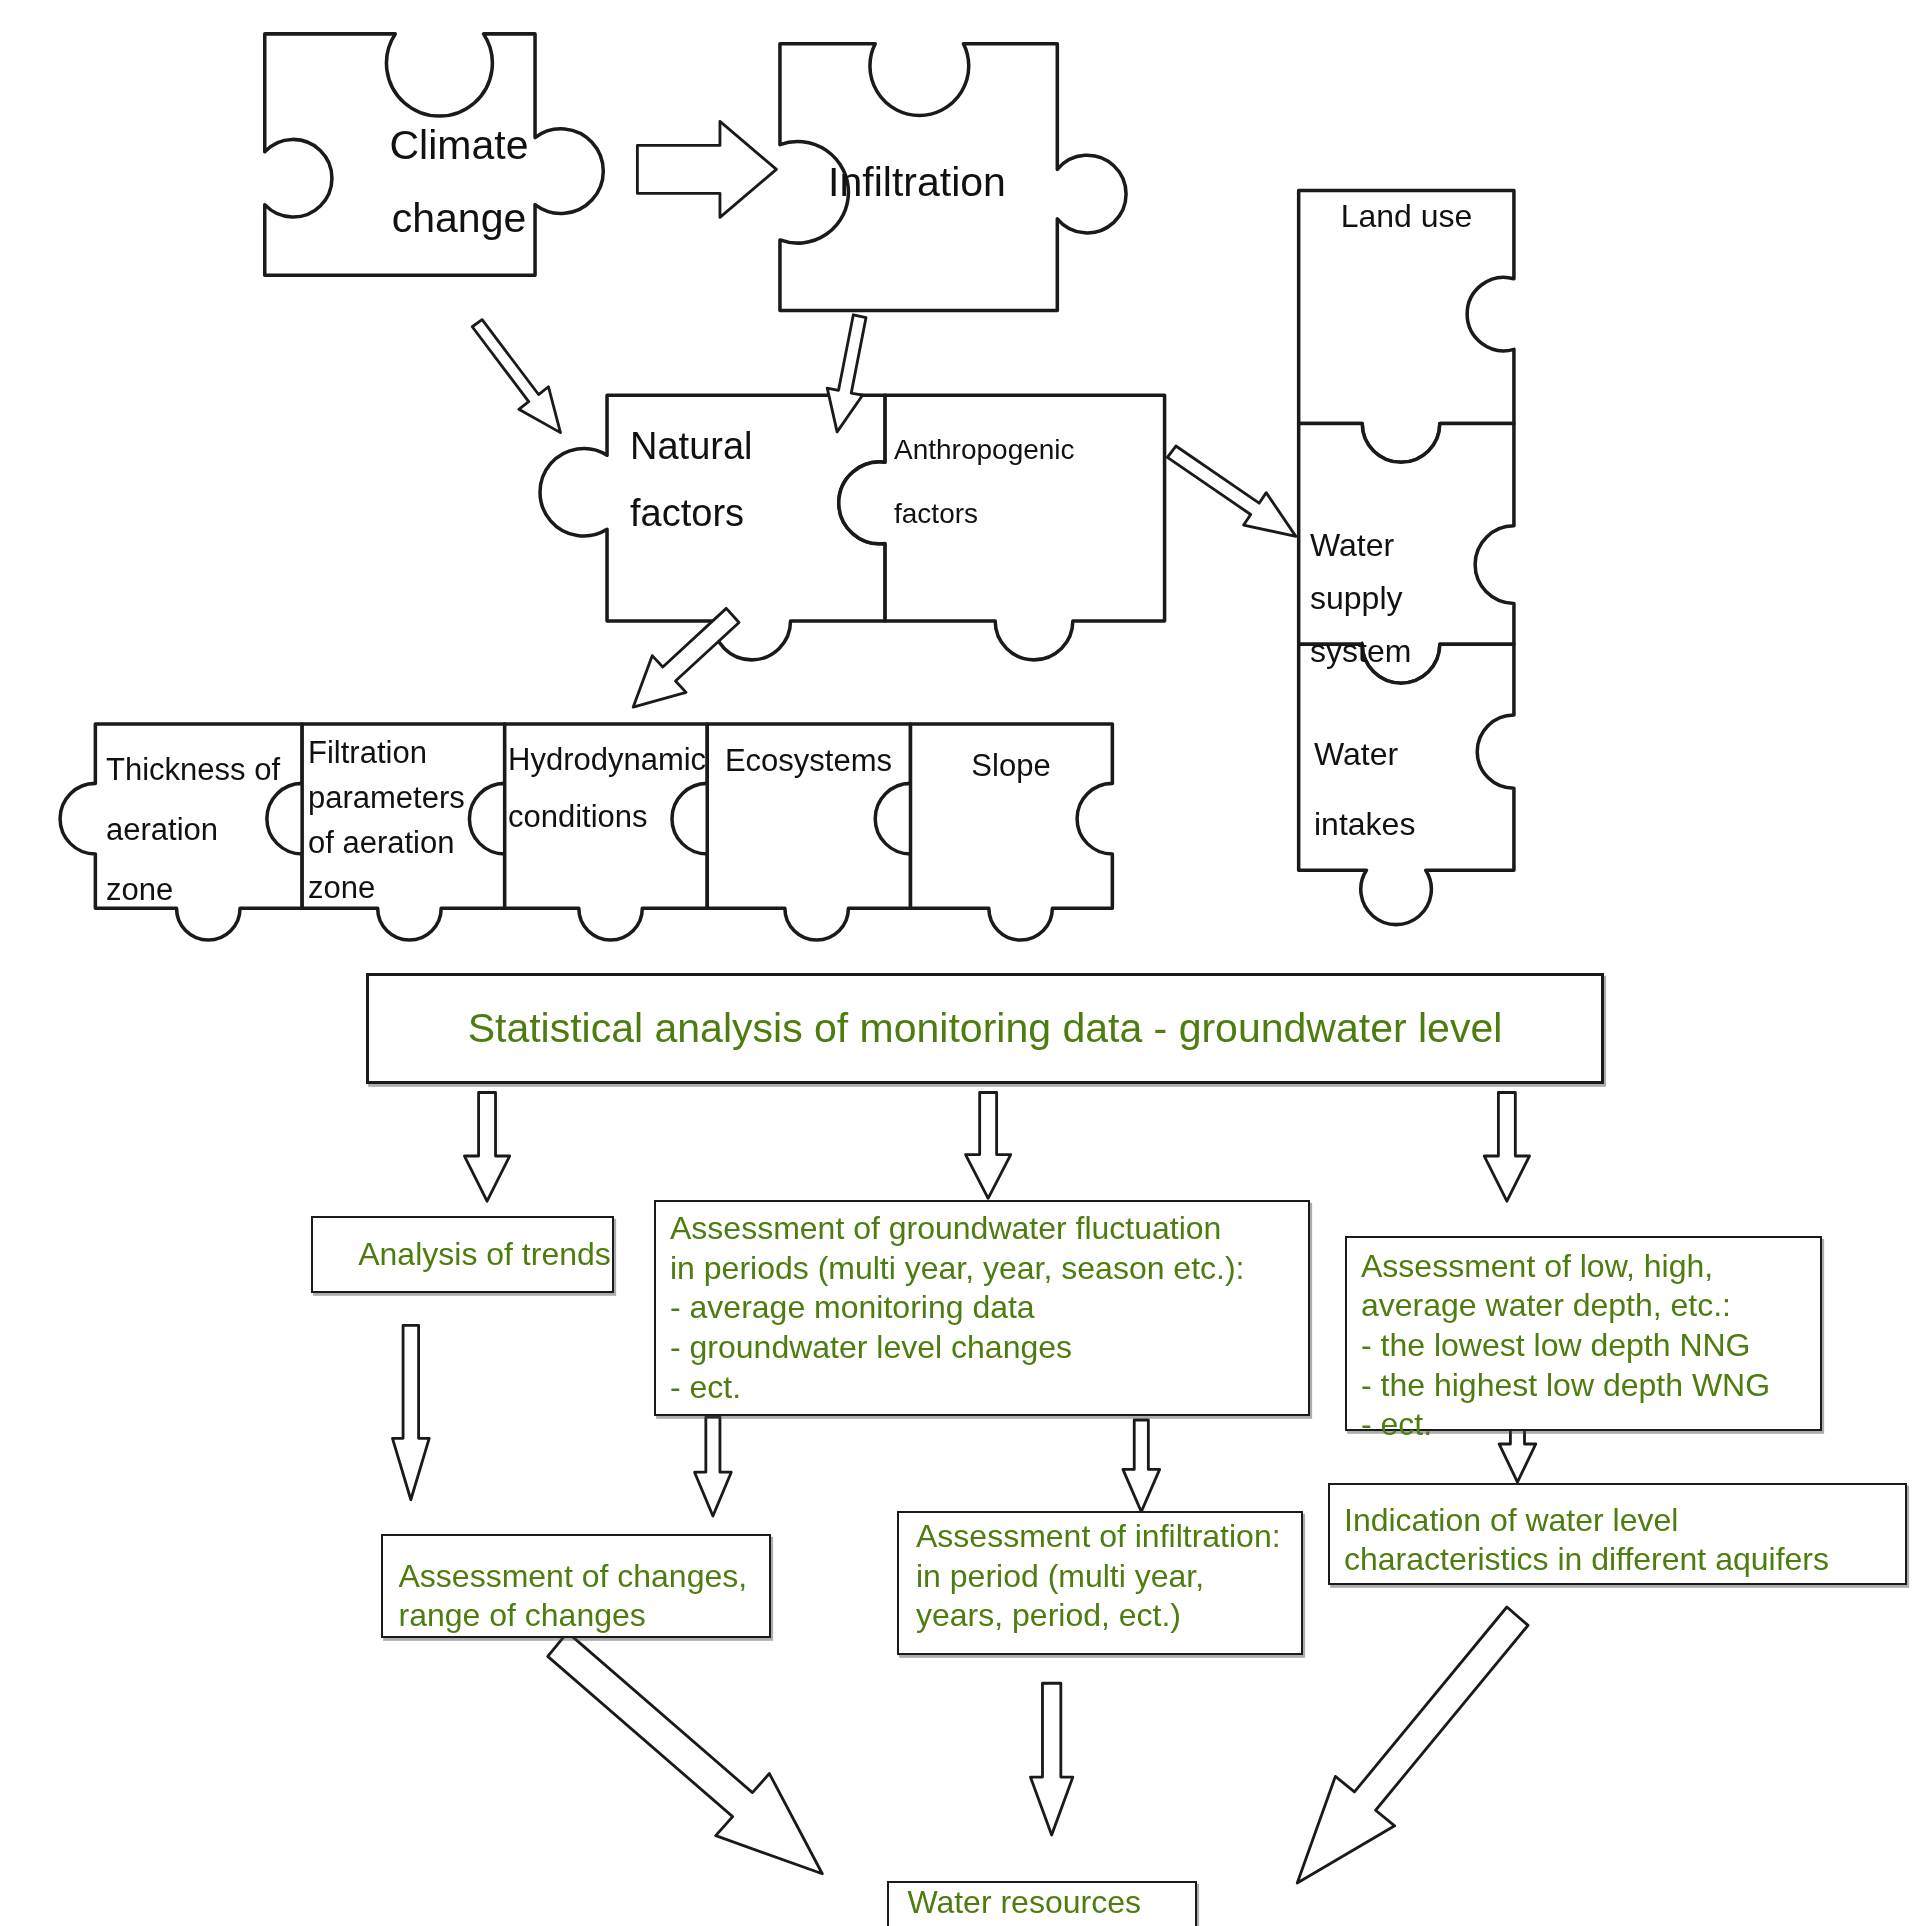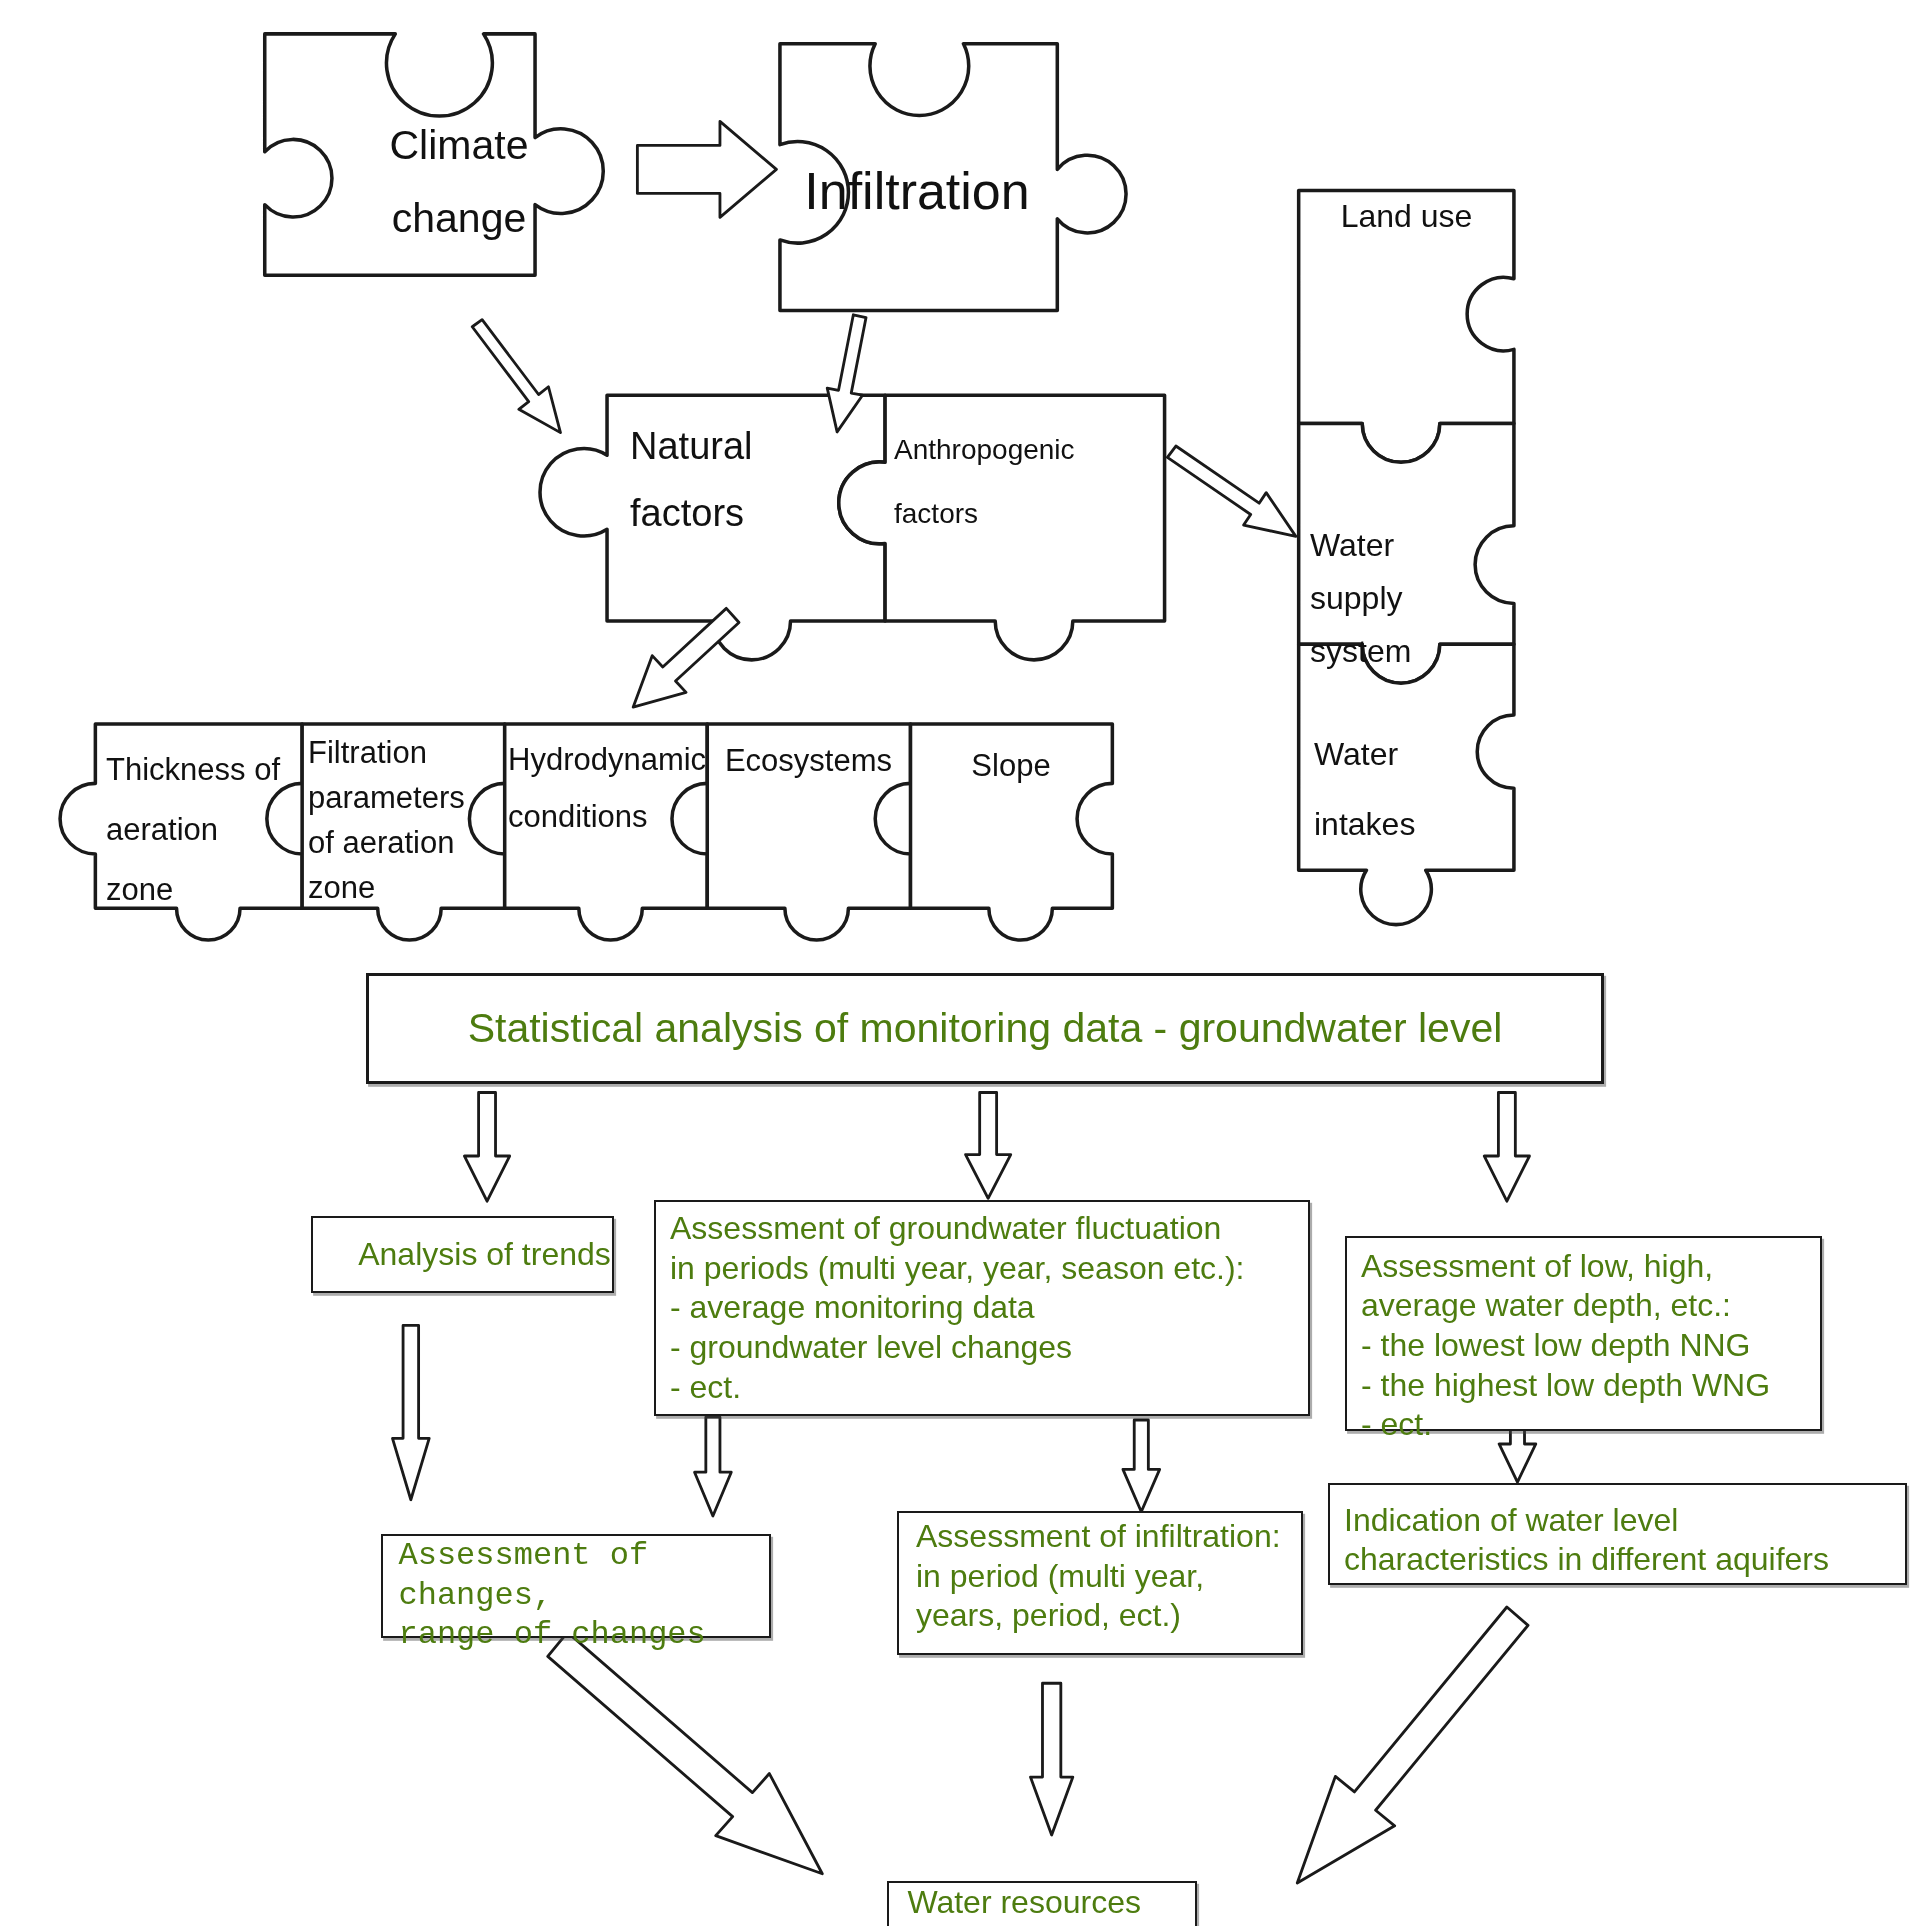--- a/index.html
+++ b/index.html
@@ -14,21 +14,21 @@
   }
   #shapes { position: absolute; left: 0; top: 0; }
   .label {
     position: absolute;
     white-space: pre-line;
     color: #111;
     line-height: 1.5;
   }
   
   .lbl-climate      { left: 353px; top: 109px;  width: 212px; font-size: 41px; line-height: 1.78; text-align: center; }
-  .lbl-infiltration { left: 790px; top: 152px; width: 254px; font-size: 52px; text-align: center; }
+  .lbl-infiltration { left: 790px; top: 152px; width: 254px; font-size: 41px; text-align: center; }
   .lbl-natural      { left: 630px;  top: 413px; width: 233px; font-size: 38px; line-height: 1.75; }
   .lbl-anthro       { left: 894px; top: 418px; width: 277px; font-size: 28px; line-height: 2.3; }
   .lbl-landuse      { left: 1299px; top: 192px; width: 215px; font-size: 32px; text-align: center; }
   .lbl-supply       { left: 1310px; top: 519px; width: 176px; font-size: 32px; line-height: 1.65; }
   .lbl-intakes      { left: 1314px; top: 719px; width: 176px; font-size: 32px; line-height: 2.2; }
   .lbl-p1 { left: 106px;  top: 740px; width: 189px; font-size: 31px; line-height: 1.93; }
   .lbl-p2 { left: 308px;  top: 731px; width: 196px; font-size: 31px; line-height: 1.45; }
   .lbl-p3 { left: 508px;  top: 731px; width: 203px; font-size: 31px; line-height: 1.85; }
   .lbl-p4 { left: 707px; top: 738px; width: 203px; font-size: 31px; text-align: center; }
   .lbl-p5 { left: 910px; top: 743px; width: 202px; font-size: 31px; text-align: center; }
@@ -45,21 +45,21 @@
   }
   .box .txt { white-space: pre-line; }
   .box-bar { left: 366px; top: 973px; width: 1238px; height: 111px;
              border-width: 3.5px; display: flex; align-items: center; justify-content: center;
              font-size: 41px; }
   .box-trends  { left: 311px;  top: 1216px; width: 303px; height: 77px;
                  display: flex; align-items: center; justify-content: center; padding-left: 44px; }
   .box-fluct   { left: 654px;  top: 1200px; width: 656px; height: 216px; padding: 7px 7px 0 14px; }
   .box-lowhigh { left: 1345px; top: 1236px; width: 477px; height: 195px; padding: 8.5px 7px 0 14px; }
   .box-changes { left: 381px;  top: 1534px; width: 390px; height: 104px;
-                 display: flex; align-items: flex-start; padding-left: 15.5px; font-family: Liberation Mono, monospace; }
+                 display: flex; align-items: flex-end; padding-left: 15.5px; }
   .box-infper  { left: 897px; top: 1511px; width: 406px; height: 144px; padding: 4px 7px 0 17px; }
   .box-indic   { left: 1328px; top: 1483px; width: 579px; height: 102px; padding: 15.5px 7px 0 14px; }
   .box-mgmt    { left: 887px; top: 1839px; width: 310px; height: 83px;
                  display: flex; align-items: center; padding-left: 18.4px; margin-top: 42px; }
   svg path, svg polygon, svg rect { vector-effect: none; }
 </style>
 </head>
 <body>
 
 <div id="stage">

